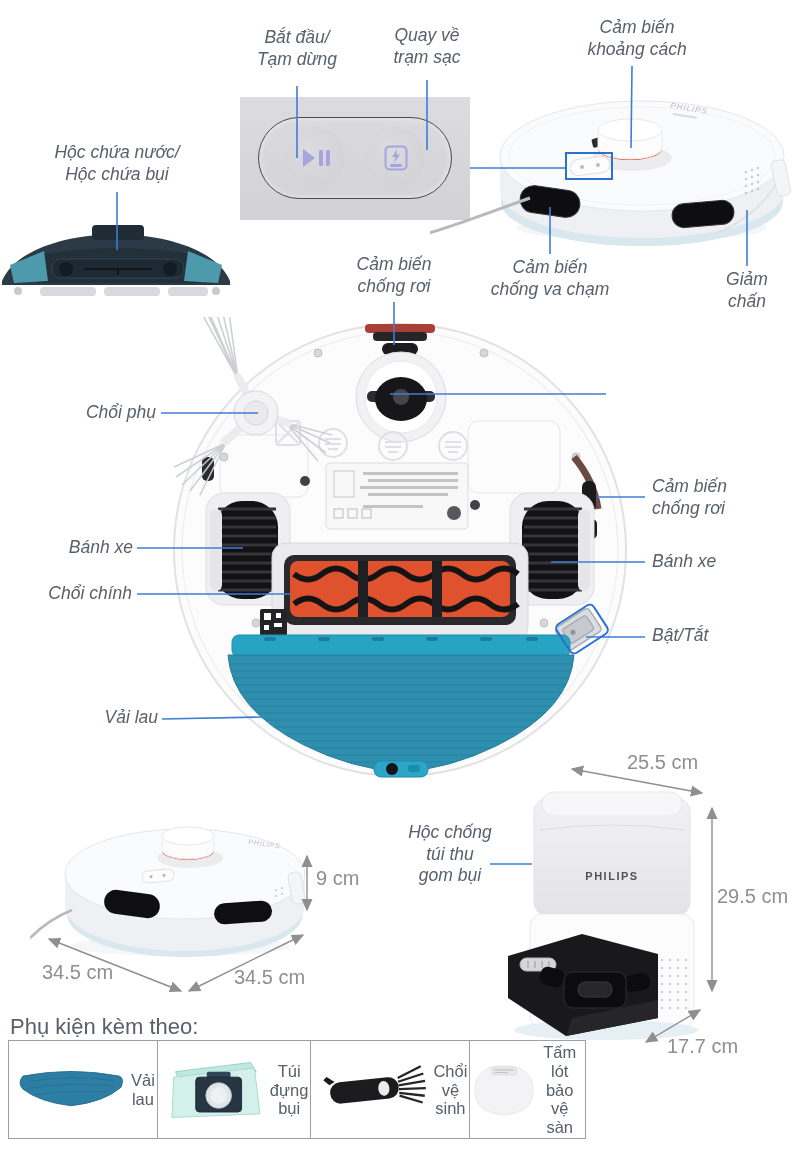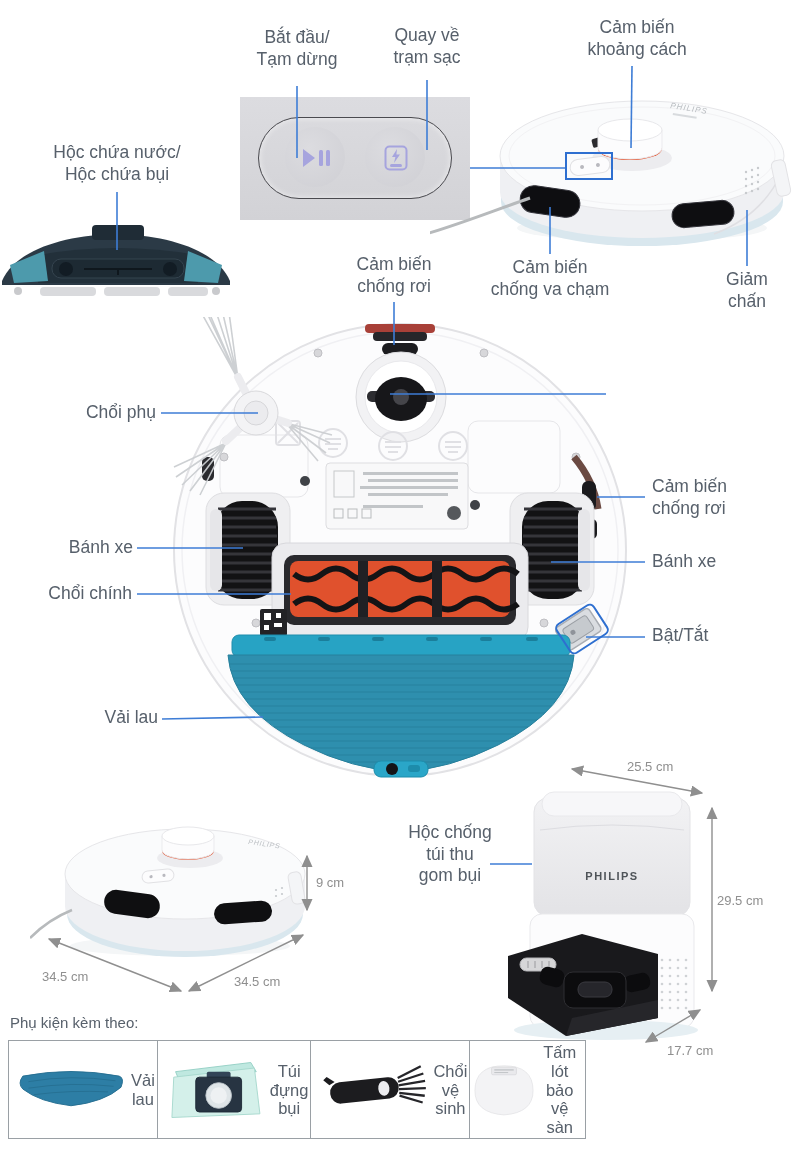--- a/index.html
+++ b/index.html
@@ -1,33 +1,33 @@
 <!DOCTYPE html>
 <html><head>
 <meta charset="utf-8">
 <style>
   html,body{margin:0;padding:0;background:#fff;}
   .canvas{position:relative;width:800px;height:1160px;background:#ffffff;overflow:hidden;
           font-family:"Liberation Sans",sans-serif;}
   .img{position:absolute;z-index:1;}
   .overlay{position:absolute;left:0;top:0;z-index:5;pointer-events:none;}
-  .lbl{position:absolute;color:#57606b;font-size:17.5px;line-height:1.24;white-space:pre-line;z-index:6;}
+  .lbl{position:absolute;color:#57606b;font-size:17.5px;line-height:1.24;white-space:pre-line;z-index:6;font-style:italic;}
   .lbl.c{text-align:center}.lbl.r{text-align:right}.lbl.l{text-align:left}
-  .dim{position:absolute;color:#8f8f8f;font-size:13px;z-index:6;white-space:nowrap;margin-top:8px;}
+  .dim{position:absolute;color:#8f8f8f;font-size:20px;z-index:6;white-space:nowrap;}
   
   .panel{position:absolute;left:240px;top:97px;width:230px;height:123px;z-index:1;
          background:linear-gradient(180deg,#dcdce0,#d2d2d6);}
   .pill{position:absolute;left:18px;top:20px;width:192px;height:80px;border-radius:44px;
         border:1.5px solid #4a4a4f;box-shadow:inset 0 0 6px rgba(255,255,255,.6);}
   .pbtn{position:absolute;width:60px;height:60px;border-radius:50%;
         background:radial-gradient(circle at 40% 35%,#dcdce0,#cfcfd4);}
   .pbtn.b1{left:26px;top:9px}.pbtn.b2{left:106px;top:9px}
   .picon{position:absolute;z-index:2;}
   
-  .acc-title{position:absolute;left:10px;top:1014px;font-size:15px;color:#57606b;z-index:6;}
+  .acc-title{position:absolute;left:10px;top:1014px;font-size:22px;color:#57606b;z-index:6;}
   .acc-table{position:absolute;left:8px;top:1040px;width:578px;height:99px;display:flex;
              border:1.2px solid #9aa0a5;box-sizing:border-box;z-index:2;background:#fff;}
   .acc-cell{flex:1;display:flex;flex-direction:row;align-items:center;justify-content:flex-end;
             border-left:1.2px solid #9aa0a5;box-sizing:border-box;padding:4px 2px 3px;}
   .acc-cell:first-child{border-left:none;}
   .acc-icon{flex:1;display:flex;align-items:center;justify-content:center;width:100%;}
   .acc-lbl{font-size:16.5px;color:#57606b;text-align:center;line-height:1.15;white-space:pre-line;}
 </style>
 </head>
 <body>

